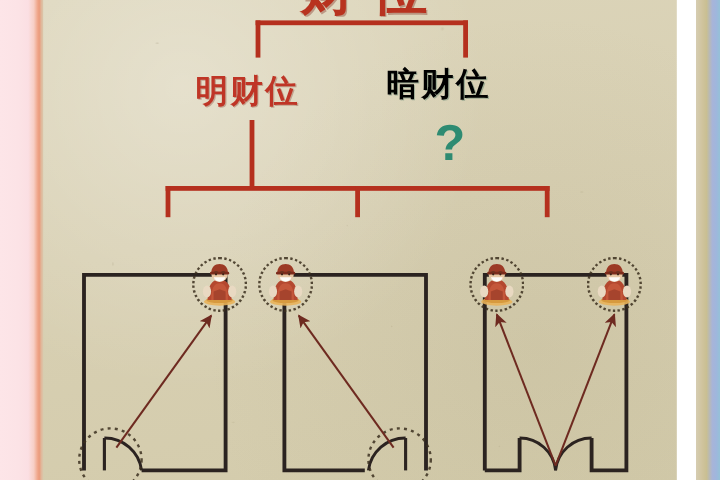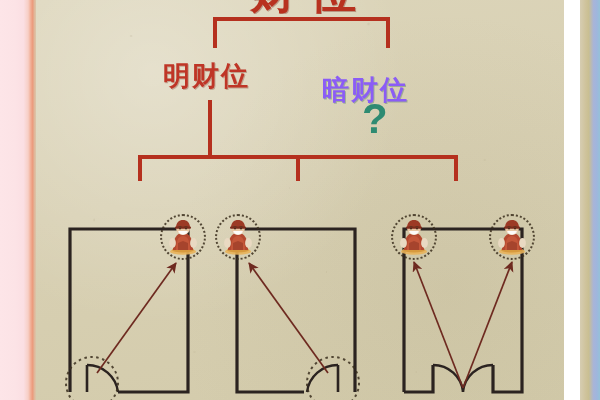--- a/index.html
+++ b/index.html
@@ -110,22 +110,22 @@
     font-size: 27px;
     letter-spacing: 2px;
     white-space: nowrap;
   }
   .cat-label.ming {
     left: 163px; top: 58px;
     color: #bf3526;
     text-shadow: 1px 1px 0 rgba(120,35,20,.3);
   }
   .cat-label.an {
-    left: 322px; top: 72px;
-    color: #8b5cf6;
+    left: 322px; top: 52px;
+    color: #000000;
     text-shadow: 1px 1px 0 rgba(25,90,72,.3);
   }
   .qmark {
     position: absolute;
     left: 362px; top: 98px;
     font-family: "Liberation Sans", sans-serif;
     font-weight: bold;
     font-size: 42px;
     line-height: 42px;
     color: #2e8b72;

